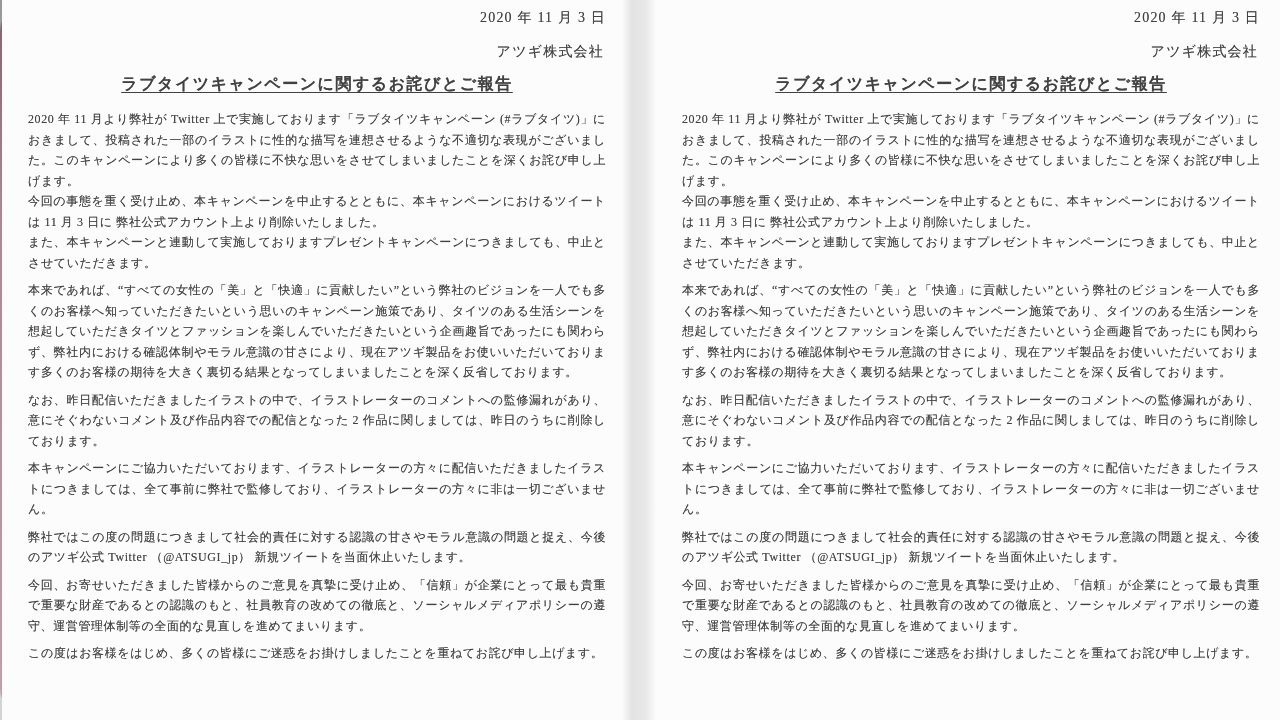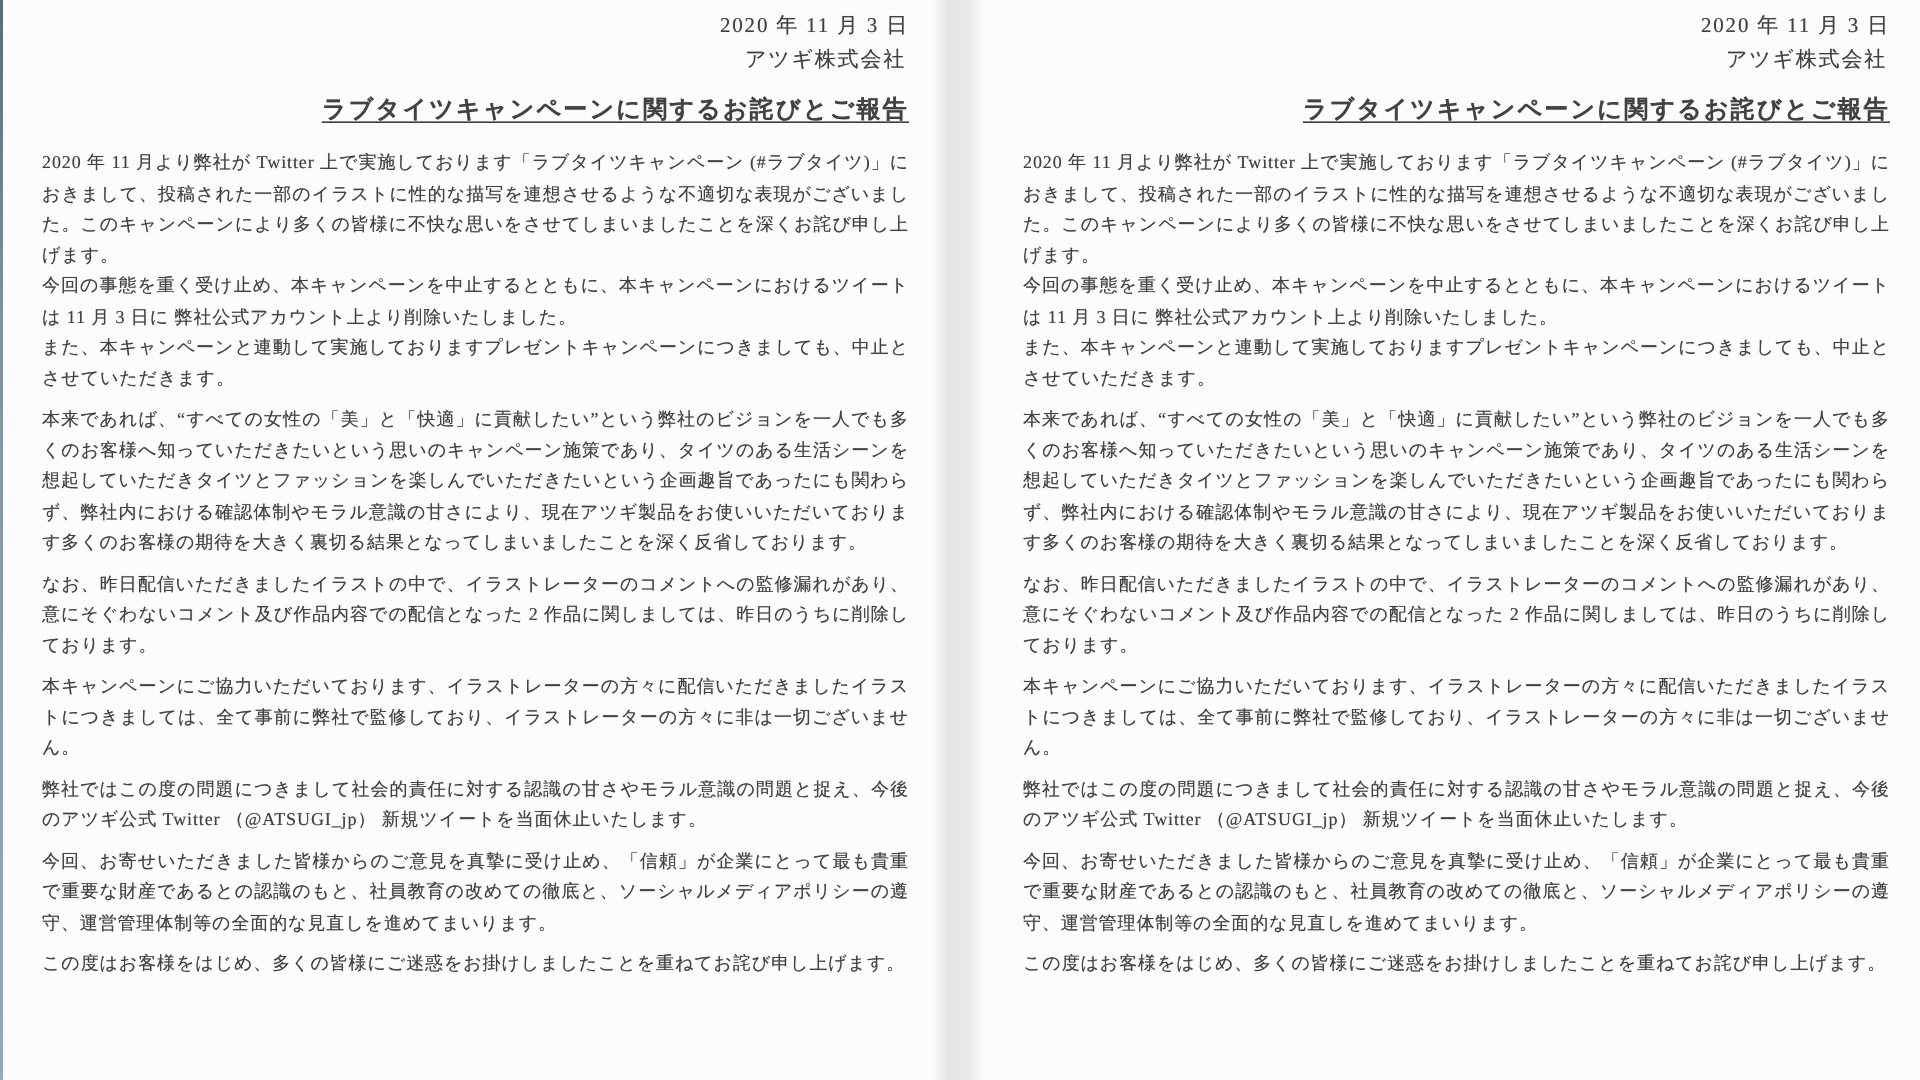--- a/index.html
+++ b/index.html
@@ -3,21 +3,22 @@
 <meta charset="utf-8">
 <style>
   html, body { margin: 0; padding: 0; }
   body {
     width: 1280px; height: 720px; overflow: hidden;
     background: #f4f4f4;
     font-family: "Liberation Serif", "DejaVu Serif", serif;
   }
   .stage {
     position: relative; width: 1280px; height: 720px;
-    background: #0c4a6e;
+    background: #be185d;
+    border-radius: 32px;
   }
   .edge-strip {
     position: absolute; left: 0; top: 0; width: 2px; height: 720px;
     background: linear-gradient(180deg, #777 0%, #aaa 30%, #c9c9c9 100%);
     opacity: .75;
   }
   .divider {
     position: absolute; left: 622px; top: 0; width: 34px; height: 720px;
     background: linear-gradient(90deg, #fbfbfb 0%, #e3e3e3 30%, #e8e8e8 70%, #fbfbfb 100%);
   }
@@ -25,24 +26,24 @@
     position: absolute; top: 0; height: 720px; box-sizing: border-box;
     background: #fcfcfc; color: #414141;
     text-shadow: 0 0 0.5px rgba(70,70,70,.55);
   }
   .page-left  { left: 2px;   width: 620px; padding: 7px 16px 0 26px; }
   .page-right { left: 656px; width: 624px; padding: 7px 20px 0 26px; }
 
   .doc-date, .doc-company {
     text-align: right; font-size: 14px; line-height: 21px; letter-spacing: 1.2px;
   }
-  .doc-company { margin-top: 2px; padding-right: 2px; }
+  .doc-company { margin-top: 13px; padding-right: 2px; }
 
   .doc-title {
-    margin: 12px 0 14px; text-align: right;
+    margin: 12px 0 14px; text-align: center;
     font-size: 16px; font-weight: bold; letter-spacing: 1.5px;
     text-decoration: underline;
     text-underline-offset: 3px;
   }
 
   .doc-body p {
     margin: 0 0 7px; font-size: 12px; line-height: 20.5px;
     letter-spacing: 0.6px; text-align: justify; white-space: pre-wrap;
   }
 </style>

